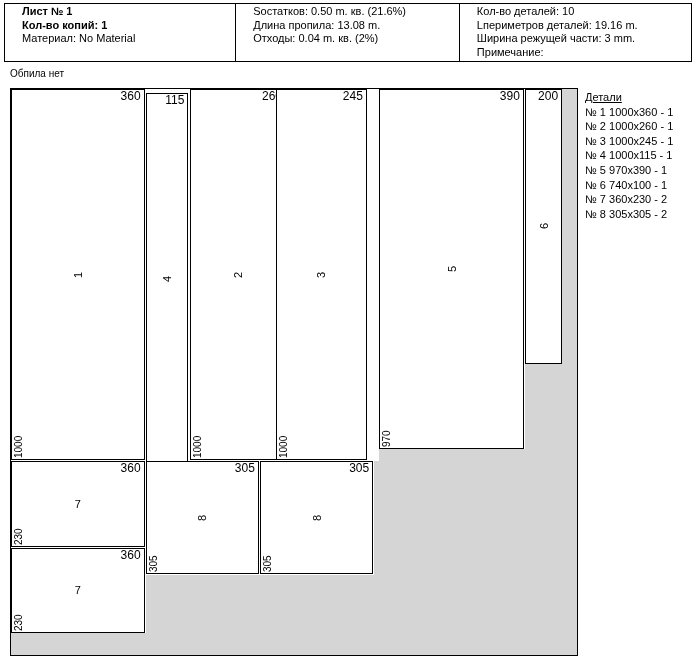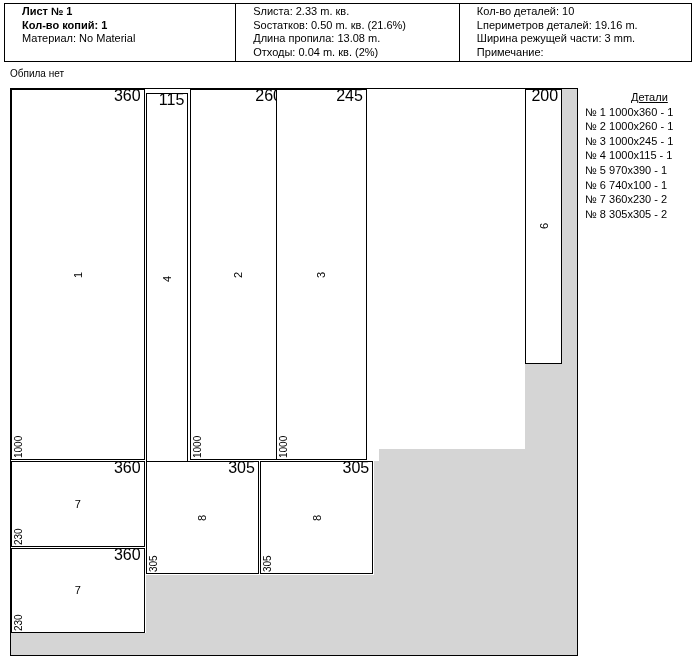--- a/index.html
+++ b/index.html
@@ -18,43 +18,42 @@
 
   
   .note{position:absolute;left:10px;top:68px;font-size:10px;}
 
   
   .sheet{position:absolute;left:10px;top:88px;width:568px;height:568px;
          border:1px solid #000;box-sizing:border-box;background:#fff;}
   .sheet-inner{position:absolute;left:0;top:0;width:566px;height:566px;}
   .waste{position:absolute;background:#d5d5d5;}
   .panel{position:absolute;background:#fff;border:1px solid #000;box-sizing:border-box;}
-  .w-label{position:absolute;top:0px;right:3px;font-size:16px;line-height:12px;}
+  .w-label{position:absolute;top:0px;right:3px;font-size:12px;line-height:12px;}
   .h-label{position:absolute;left:1px;bottom:1px;font-size:10px;line-height:12px;
            transform-origin:0 100%;transform:rotate(-90deg) translateY(100%);white-space:nowrap;}
   .p-num{position:absolute;left:50%;top:50%;font-size:11px;line-height:12px;
          transform:translate(-50%,-50%);}
   .p-num.rot{transform:translate(-50%,-50%) rotate(-90deg);}
 
   
   .details{position:absolute;left:585px;top:90px;font-size:11px;line-height:14.6px;}
-  .details-title{text-decoration:underline;margin-left:46px;}
+  .details-title{text-decoration:underline;}
   .details-item{white-space:nowrap;}
 </style>
 </head>
 <body>
 
 <div class="info-table">
   <div class="info-cell">
     <div class="info-line bold">Лист № 1</div>
     <div class="info-line bold">Кол-во копий: 1</div>
     <div class="info-line">Материал: No Material</div>
   </div>
   <div class="info-cell">
-    <div class="info-line">Sлиста: 2.33 m. кв.</div>
     <div class="info-line">Sостатков: 0.50 m. кв. (21.6%)</div>
     <div class="info-line">Длина пропила: 13.08 m.</div>
     <div class="info-line">Отходы: 0.04 m. кв. (2%)</div>
   </div>
   <div class="info-cell">
     <div class="info-line">Кол-во деталей: 10</div>
     <div class="info-line">Lпериметров деталей: 19.16 m.</div>
     <div class="info-line">Ширина режущей части: 3 mm.</div>
     <div class="info-line">Примечание:</div>
   </div>
@@ -81,20 +80,25 @@
       </div>
       <div class="panel" style="left: 178.5px; top: 0px; width: 96.5px; height: 371.1px; border-color: rgb(0, 0, 0);">
         <span class="w-label">260</span>
         <span class="h-label">1000</span>
         <span class="p-num rot">2</span>
       </div>
       <div class="panel" style="left: 265px; top: 0px; width: 90.9px; height: 371.1px; border-color: rgb(0, 0, 0);">
         <span class="w-label">245</span>
         <span class="h-label">1000</span>
         <span class="p-num rot">3</span>
+      </div>
+      <div class="panel" style="left: 368.2px; top: 0px; width: 144.7px; height: 360px; border-color: rgb(0, 0, 0);">
+        <span class="w-label">390</span>
+        <span class="h-label">970</span>
+        <span class="p-num rot">5</span>
       </div>
       <div class="panel" style="left: 514px; top: 0px; width: 37.1px; height: 274.6px; border-color: rgb(0, 0, 0);">
         <span class="w-label">200</span>
         <span class="p-num rot">6</span>
       </div>
       <div class="panel" style="left: 0px; top: 372.3px; width: 133.6px; height: 85.4px; border-color: rgb(0, 0, 0);">
         <span class="w-label">360</span>
         <span class="h-label">230</span>
         <span class="p-num">7</span>
       </div>

